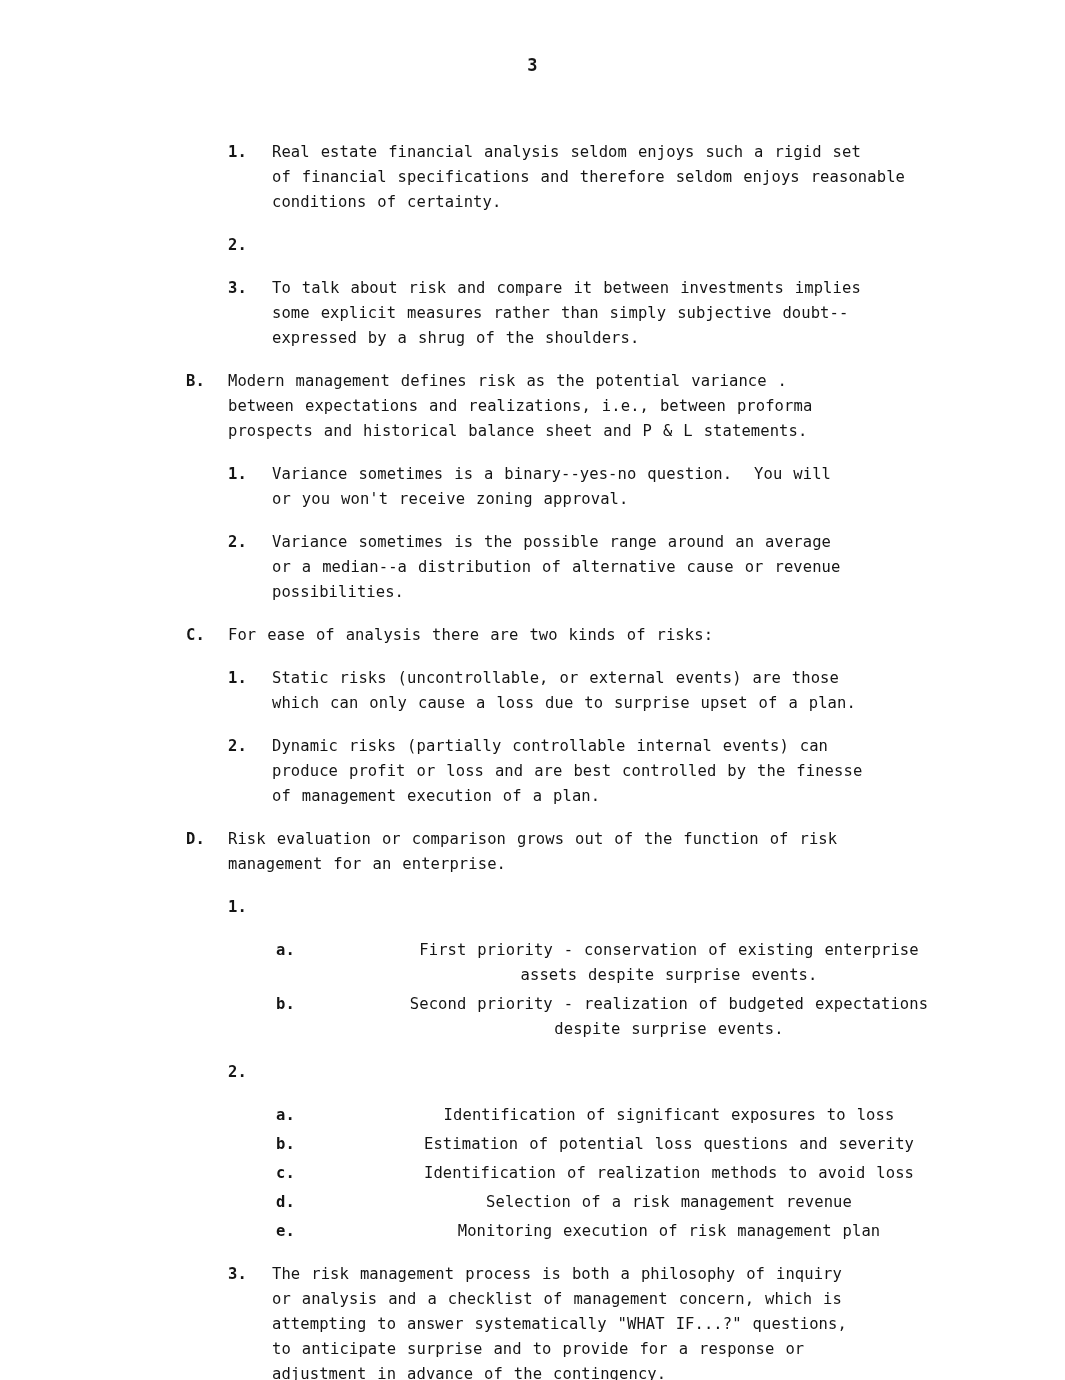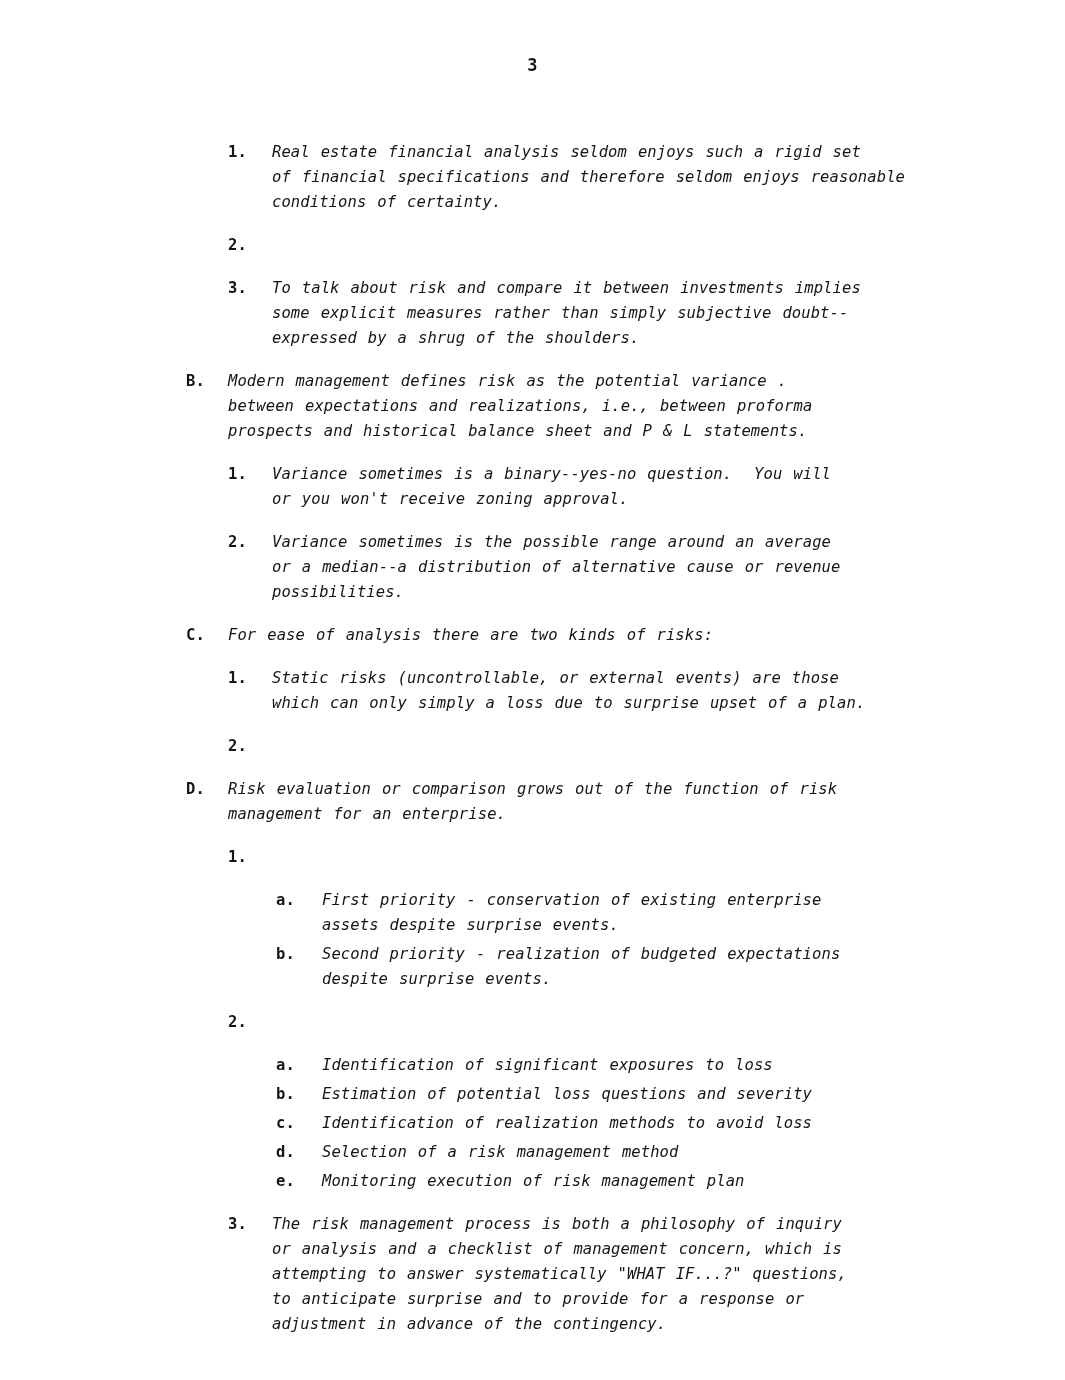--- a/index.html
+++ b/index.html
@@ -52,30 +52,29 @@
     letter-spacing: 0.2px;
     white-space: pre;
   }
   .body-text {
     flex: 1 1 auto;
     font-size: 15.5px;
     line-height: 25px;
     letter-spacing: 0.1px;
     white-space: pre-wrap;
     word-spacing: 1.5px;
-    font-style: italic;
   }
   
   .lvl-letter .marker { width: 42px; margin-left: 0px; }
   .lvl-num     .marker { width: 44px; margin-left: 42px; }
   .lvl-alpha   .marker { width: 46px; margin-left: 90px; }
 
   .lvl-letter .body-text { max-width: 788px; }
   .lvl-num .body-text { max-width: 744px; }
-  .lvl-alpha .body-text { max-width: 700px; }
+  .lvl-alpha .body-text { max-width: 700px; text-align: center; }
 </style>
 </head>
 <body>
 
 <div class="page">
 
   <div class="page-number">3</div>
 
   <div class="content">
 
@@ -111,24 +110,27 @@
 or a median--a distribution of alternative cause or revenue
 possibilities.</div>
       </div>
       <div class="block lvl-letter">
         <div class="marker">C.</div>
         <div class="body-text">For ease of analysis there are two kinds of risks:</div>
       </div>
       <div class="block lvl-num">
         <div class="marker">1.</div>
         <div class="body-text">Static risks (uncontrollable, or external events) are those
-which can only simply a loss due to surprise upset of a plan.</div>
+which can only cause a loss due to surprise upset of a plan.</div>
       </div>
       <div class="block lvl-num">
         <div class="marker">2.</div>
+        <div class="body-text">Dynamic risks (partially controllable internal events) can
+produce profit or loss and are best controlled by the finesse
+of management execution of a plan.</div>
       </div>
       <div class="block lvl-letter">
         <div class="marker">D.</div>
         <div class="body-text">Risk evaluation or comparison grows out of the function of risk
 management for an enterprise.</div>
       </div>
       <div class="block lvl-num">
         <div class="marker">1.</div>
       </div>
       <div class="block lvl-alpha tight">
@@ -151,21 +153,21 @@
       <div class="block lvl-alpha tight">
         <div class="marker">b.</div>
         <div class="body-text">Estimation of potential loss questions and severity</div>
       </div>
       <div class="block lvl-alpha tight">
         <div class="marker">c.</div>
         <div class="body-text">Identification of realization methods to avoid loss</div>
       </div>
       <div class="block lvl-alpha tight">
         <div class="marker">d.</div>
-        <div class="body-text">Selection of a risk management method</div>
+        <div class="body-text">Selection of a risk management revenue</div>
       </div>
       <div class="block lvl-alpha">
         <div class="marker">e.</div>
         <div class="body-text">Monitoring execution of risk management plan</div>
       </div>
       <div class="block lvl-num">
         <div class="marker">3.</div>
         <div class="body-text">The risk management process is both a philosophy of inquiry
 or analysis and a checklist of management concern, which is
 attempting to answer systematically "WHAT IF...?" questions,

